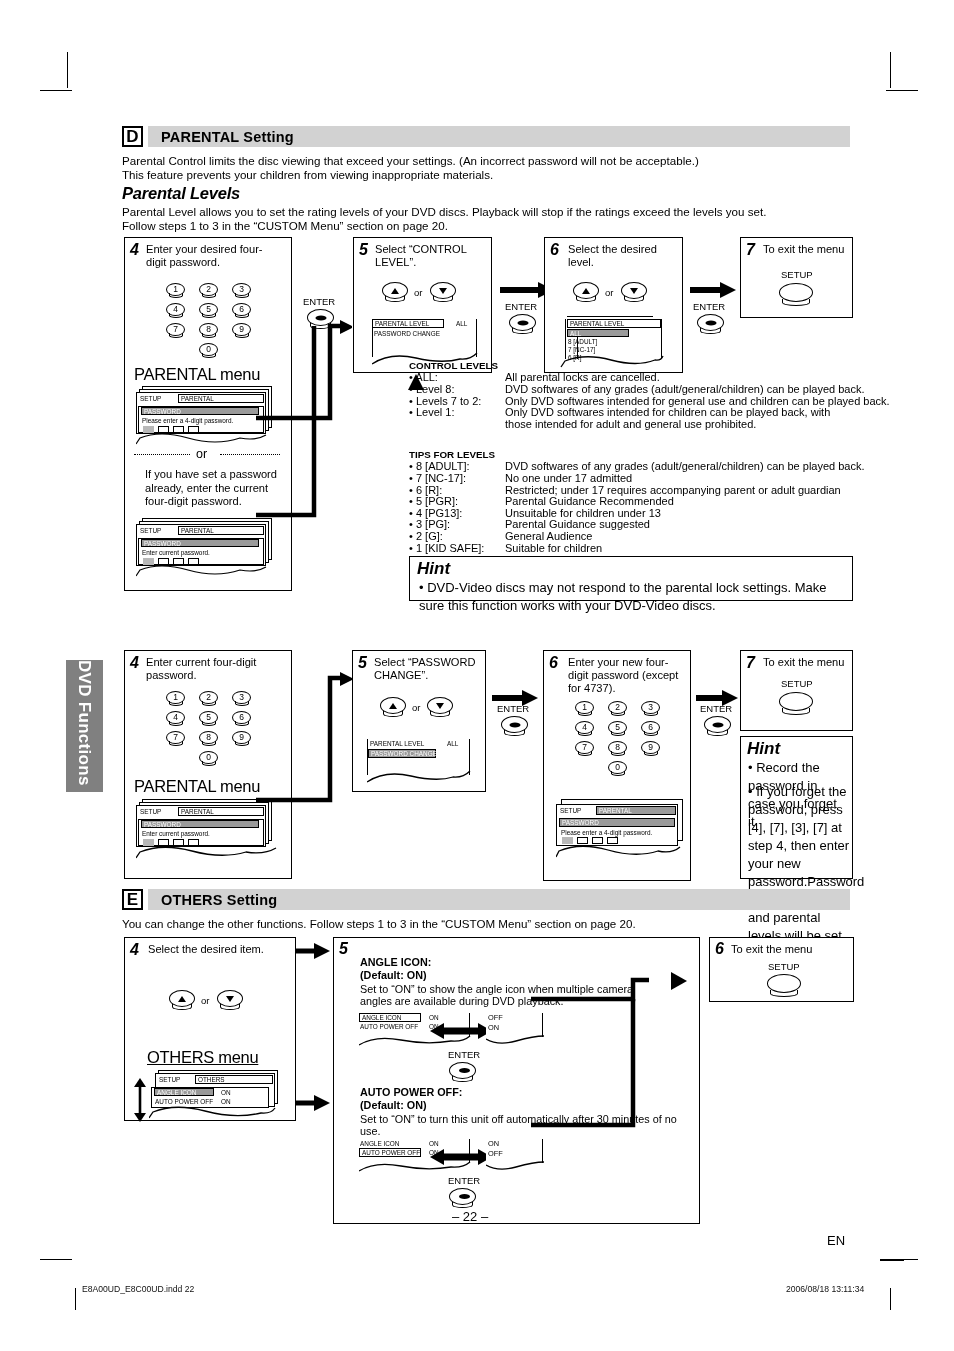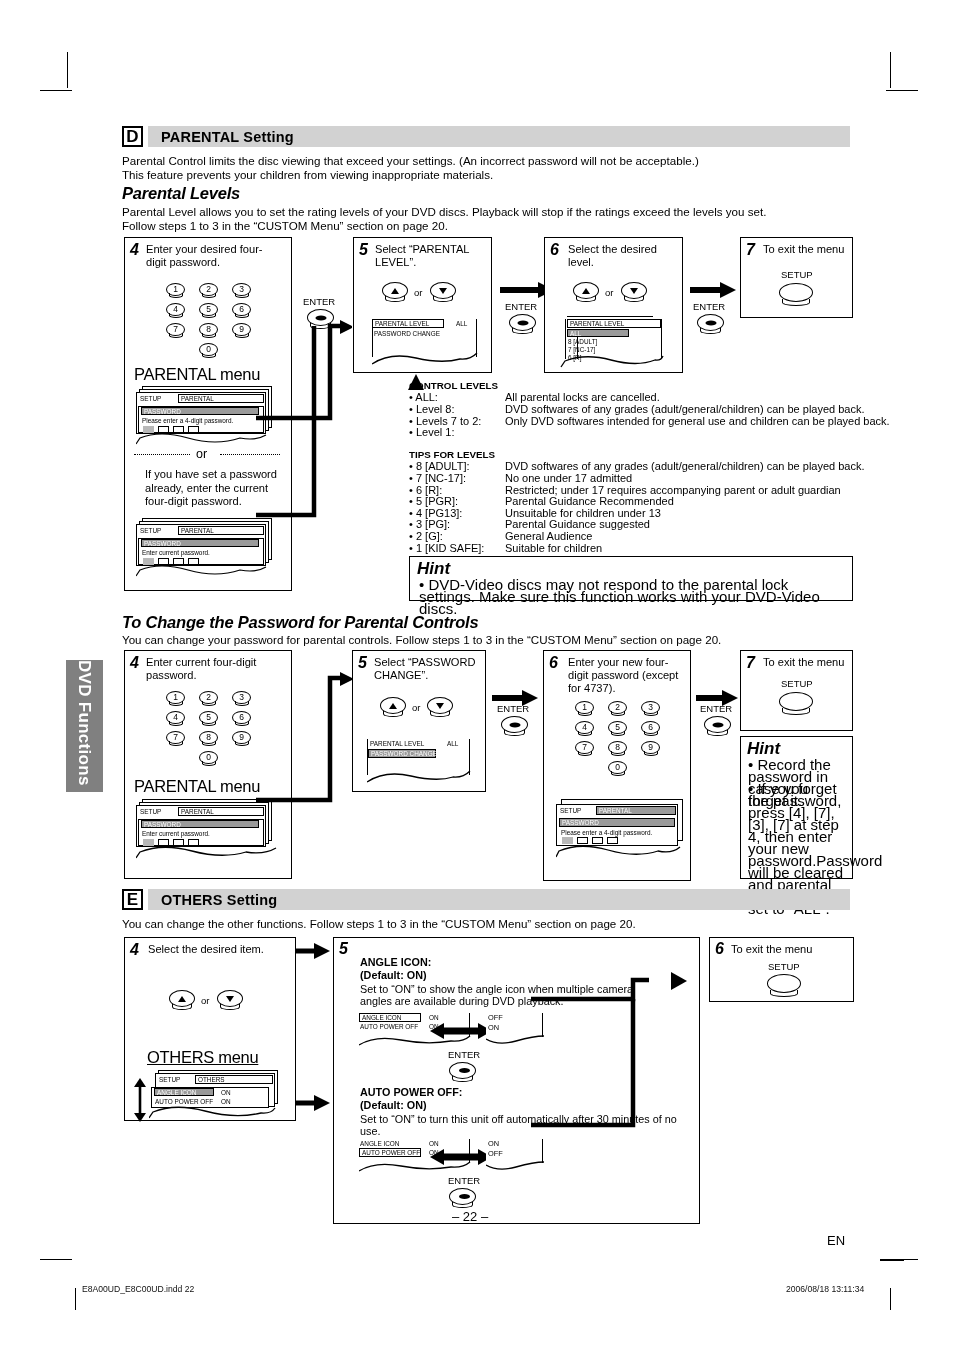--- a/index.html
+++ b/index.html
@@ -43,21 +43,21 @@
   .osd{position:absolute;background:#fff;}
   .osd .frame{position:absolute;border:1.2px solid #000;box-sizing:border-box;background:#fff;}
   .osd .bar{position:absolute;border:1.2px solid #000;box-sizing:border-box;background:#fff;font-size:6.4px;line-height:8px;padding-left:2px;white-space:nowrap;}
   .osd .barhl{background:#9a9a9a;color:#fff;}
   .osd .txt{position:absolute;font-size:6.4px;line-height:8px;white-space:nowrap;}
   .osd .box{position:absolute;border:1.3px solid #000;box-sizing:border-box;background:#fff;}
   .osd .boxg{position:absolute;background:#b8b8b8;}
   .menu-title{position:absolute;font-size:16.5px;line-height:18px;letter-spacing:-.3px;}
   .hintbox{position:absolute;border:1.3px solid #000;box-sizing:border-box;background:#fff;}
   .hint-h{font-style:italic;font-weight:bold;font-size:17px;line-height:19px;}
-  .hint-b{font-size:15px;line-height:12px;}
+  .hint-b{font-size:13px;line-height:18px;}
 
   .lvl-left{width:96px;display:inline-block;}
   .lvl-row{font-size:11px;line-height:11.6px;white-space:nowrap;}
   .lvl-row .d{white-space:normal;}
   .lvl-head{font-weight:bold;font-size:9.8px;line-height:12.4px;}
 
   .sidetab{position:absolute;background:#808080;color:#fff;font-weight:bold;}
   .sidetab span{display:block;transform:rotate(90deg);transform-origin:left top;white-space:nowrap;font-size:17px;letter-spacing:.3px;}
 
   .footer-pg{position:absolute;font-size:13px;}
@@ -164,21 +164,21 @@
     </div>
 
   <svg class="abs" style="left:252px;top:320px;" width="100" height="215">
     <path d="M4 98 L78 98 L78 6 L92 6" stroke="#000" stroke-width="4.5" fill="none"></path>
     <path d="M4 195 L62 195 L62 6" stroke="#000" stroke-width="4.5" fill="none"></path>
     <polygon points="88,0 102,7 88,14" fill="#000"></polygon>
   </svg>
 
   <div class="panel" style="left:353px;top:237px;width:139px;height:136px;">
     <div class="abs stepnum" style="left:5px;top:4px;">5</div>
-    <div class="abs steptxt" style="left:21px;top:5px;width:108px;">Select “PARENTAL LEVEL”.</div>
+    <div class="abs steptxt" style="left:21px;top:5px;width:108px;">Select “CONTROL LEVEL”.</div>
 
     <div class="keybig" style="left:28px;top:44px;">
         <div class="tri tri-up"></div>
       </div>
     <div class="ortxt" style="left:60px;top:49px;">or</div>
     <div class="keybig" style="left:76px;top:44px;">
         <div class="tri tri-dn"></div>
       </div>
 
     <div class="osd" style="left:18px;top:81px;width:110px;height:48px;">
@@ -243,49 +243,48 @@
       <div class="dot"></div>
     </div>
 
   <div class="panel" style="left:740px;top:237px;width:113px;height:81px;">
     <div class="abs stepnum" style="left:5px;top:4px;">7</div>
     <div class="abs steptxt" style="left:22px;top:5px;width:92px;">To exit the menu</div>
     <div class="abs klabel" style="left:40px;top:32px;">SETUP</div>
     <div class="setupkey" style="left:38px;top:45px;"></div>
   </div>
 
-  <div class="abs" style="left:409px;top:380px;width:444px;">
+  <div class="abs" style="left:409px;top:360px;width:444px;">
     <div class="lvl-head">CONTROL LEVELS</div>
     <div class="lvl-row"><span class="lvl-left">• ALL:</span><span>All parental locks are cancelled.</span></div>
     <div class="lvl-row"><span class="lvl-left">• Level 8:</span><span>DVD softwares of any grades (adult/general/children) can be played back.</span></div>
     <div class="lvl-row"><span class="lvl-left">• Levels 7 to 2:</span><span>Only DVD softwares intended for general use and children can be played back.</span></div>
     <div class="lvl-row" style="white-space:normal;display:flex;">
         <span class="lvl-left" style="flex:0 0 96px;">• Level 1:</span>
+        <span class="d" style="flex:1;">Only DVD softwares intended for children can be played back, with those intended for adult and general use prohibited.</span>
       </div>
   </div>
 
   <div class="abs" style="left:409px;top:449px;width:444px;">
     <div class="lvl-head">TIPS FOR LEVELS</div>
     <div class="lvl-row"><span class="lvl-left">• 8 [ADULT]:</span><span>DVD softwares of any grades (adult/general/children) can be played back.</span></div>
     <div class="lvl-row"><span class="lvl-left">• 7 [NC-17]:</span><span>No one under 17 admitted</span></div>
     <div class="lvl-row"><span class="lvl-left">• 6 [R]:</span><span>Restricted; under 17 requires accompanying parent or adult guardian</span></div>
     <div class="lvl-row"><span class="lvl-left">• 5 [PGR]:</span><span>Parental Guidance Recommended</span></div>
     <div class="lvl-row"><span class="lvl-left">• 4 [PG13]:</span><span>Unsuitable for children under 13</span></div>
     <div class="lvl-row"><span class="lvl-left">• 3 [PG]:</span><span>Parental Guidance suggested</span></div>
     <div class="lvl-row"><span class="lvl-left">• 2 [G]:</span><span>General Audience</span></div>
     <div class="lvl-row"><span class="lvl-left">• 1 [KID SAFE]:</span><span>Suitable for children</span></div>
   </div>
 
   <div class="hintbox" style="left:409px;top:556px;width:444px;height:45px;">
     <div class="abs hint-h" style="left:7px;top:2px;">Hint</div>
     <div class="abs hint-b" style="left:9px;top:22px;width:428px;">• DVD-Video discs may not respond to the parental lock settings. Make sure this function works with your DVD-Video discs.</div>
   </div>
 
-  <div class="abs sub-head" style="left:122px;top:613px;">To Change the Password for Parental Controls</div>
-  <div class="abs body-text" style="left:122px;top:633px;width:732px;">You can change your password for parental controls.  Follow steps 1 to 3 in the “CUSTOM Menu” section on page 20.</div>
 
   <div class="panel" style="left:124px;top:650px;width:168px;height:229px;">
     <div class="abs stepnum" style="left:5px;top:4px;">4</div>
     <div class="abs steptxt" style="left:21px;top:5px;width:136px;">Enter current four-digit password.</div>
 
     <div class="abs" style="left:36px;top:40px;width:110px;height:70px;">
       <div class="key" style="left:5px;top:0px;">1</div>
       <div class="key" style="left:38px;top:0px;">2</div>
       <div class="key" style="left:71px;top:0px;">3</div>
       <div class="key" style="left:5px;top:20px;">4</div>

